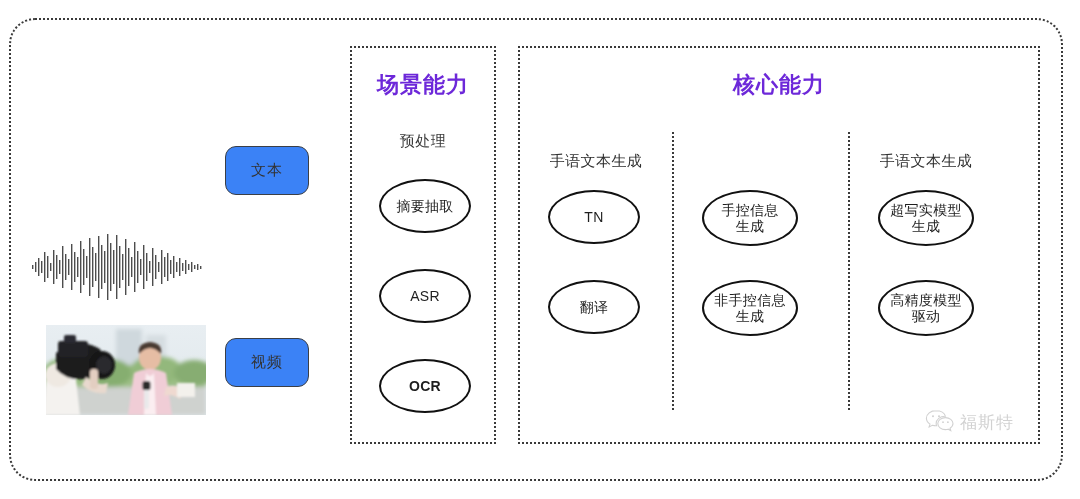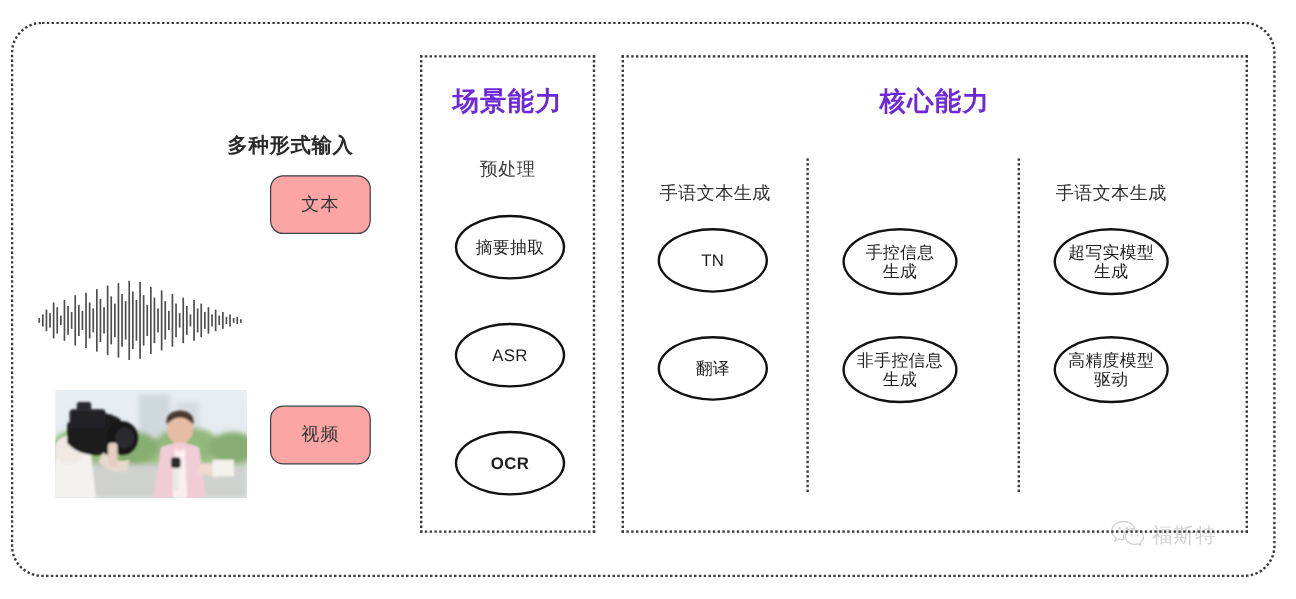--- a/index.html
+++ b/index.html
@@ -53,21 +53,21 @@
     font-size:18px;
     color:#4a4a4a;
     letter-spacing:.5px;
   }
 
   .input-chip{
     position:absolute;
     width:82px;height:47px;
     border:1.6px solid #3b3f46;
     border-radius:11px;
-    background:#fca5a5;
+    background:#3b82f6;
     display:flex;align-items:center;justify-content:center;
     font-size:15px;
     color:#333;
     letter-spacing:1px;
   }
   #chip-text  {left:203px;top:106px;}
   #chip-audio {left:203px;top:202px;}
   #chip-video {left:203px;top:298px;}
 
   
@@ -156,38 +156,37 @@
     letter-spacing:.4px;
     white-space:nowrap;
   }
   .core-col .ellipse{left:28px;}
   .core-col .e-a{top:58px;}
   .core-col .e-b{top:148px;}
 
   
   #watermark{
     position:absolute;
-    left:925px;top:432px;
+    left:925px;top:408px;
     display:flex;align-items:center;gap:5px;
     opacity:.30;
   }
   #watermark-text{
     font-size:17px;
     color:#6a6a6a;
     letter-spacing:1px;
   }
 </style>
 </head>
 <body>
 
 <div id="outer-frame"></div>
 
 <div id="input-column">
 
-  <div id="multi-input-label">多种形式输入</div>
 
 
   <div id="waveform">
     <svg width="174" height="70" viewBox="0 0 174 70" aria-hidden="true">
       <g fill="#4d4d4d">
         <rect x="2" y="33" width="1.4" height="4"></rect>
         <rect x="5" y="30" width="1.4" height="10"></rect>
         <rect x="8" y="26" width="1.4" height="18"></rect>
         <rect x="11" y="29" width="1.4" height="12"></rect>
         <rect x="14" y="20" width="1.4" height="30"></rect>

